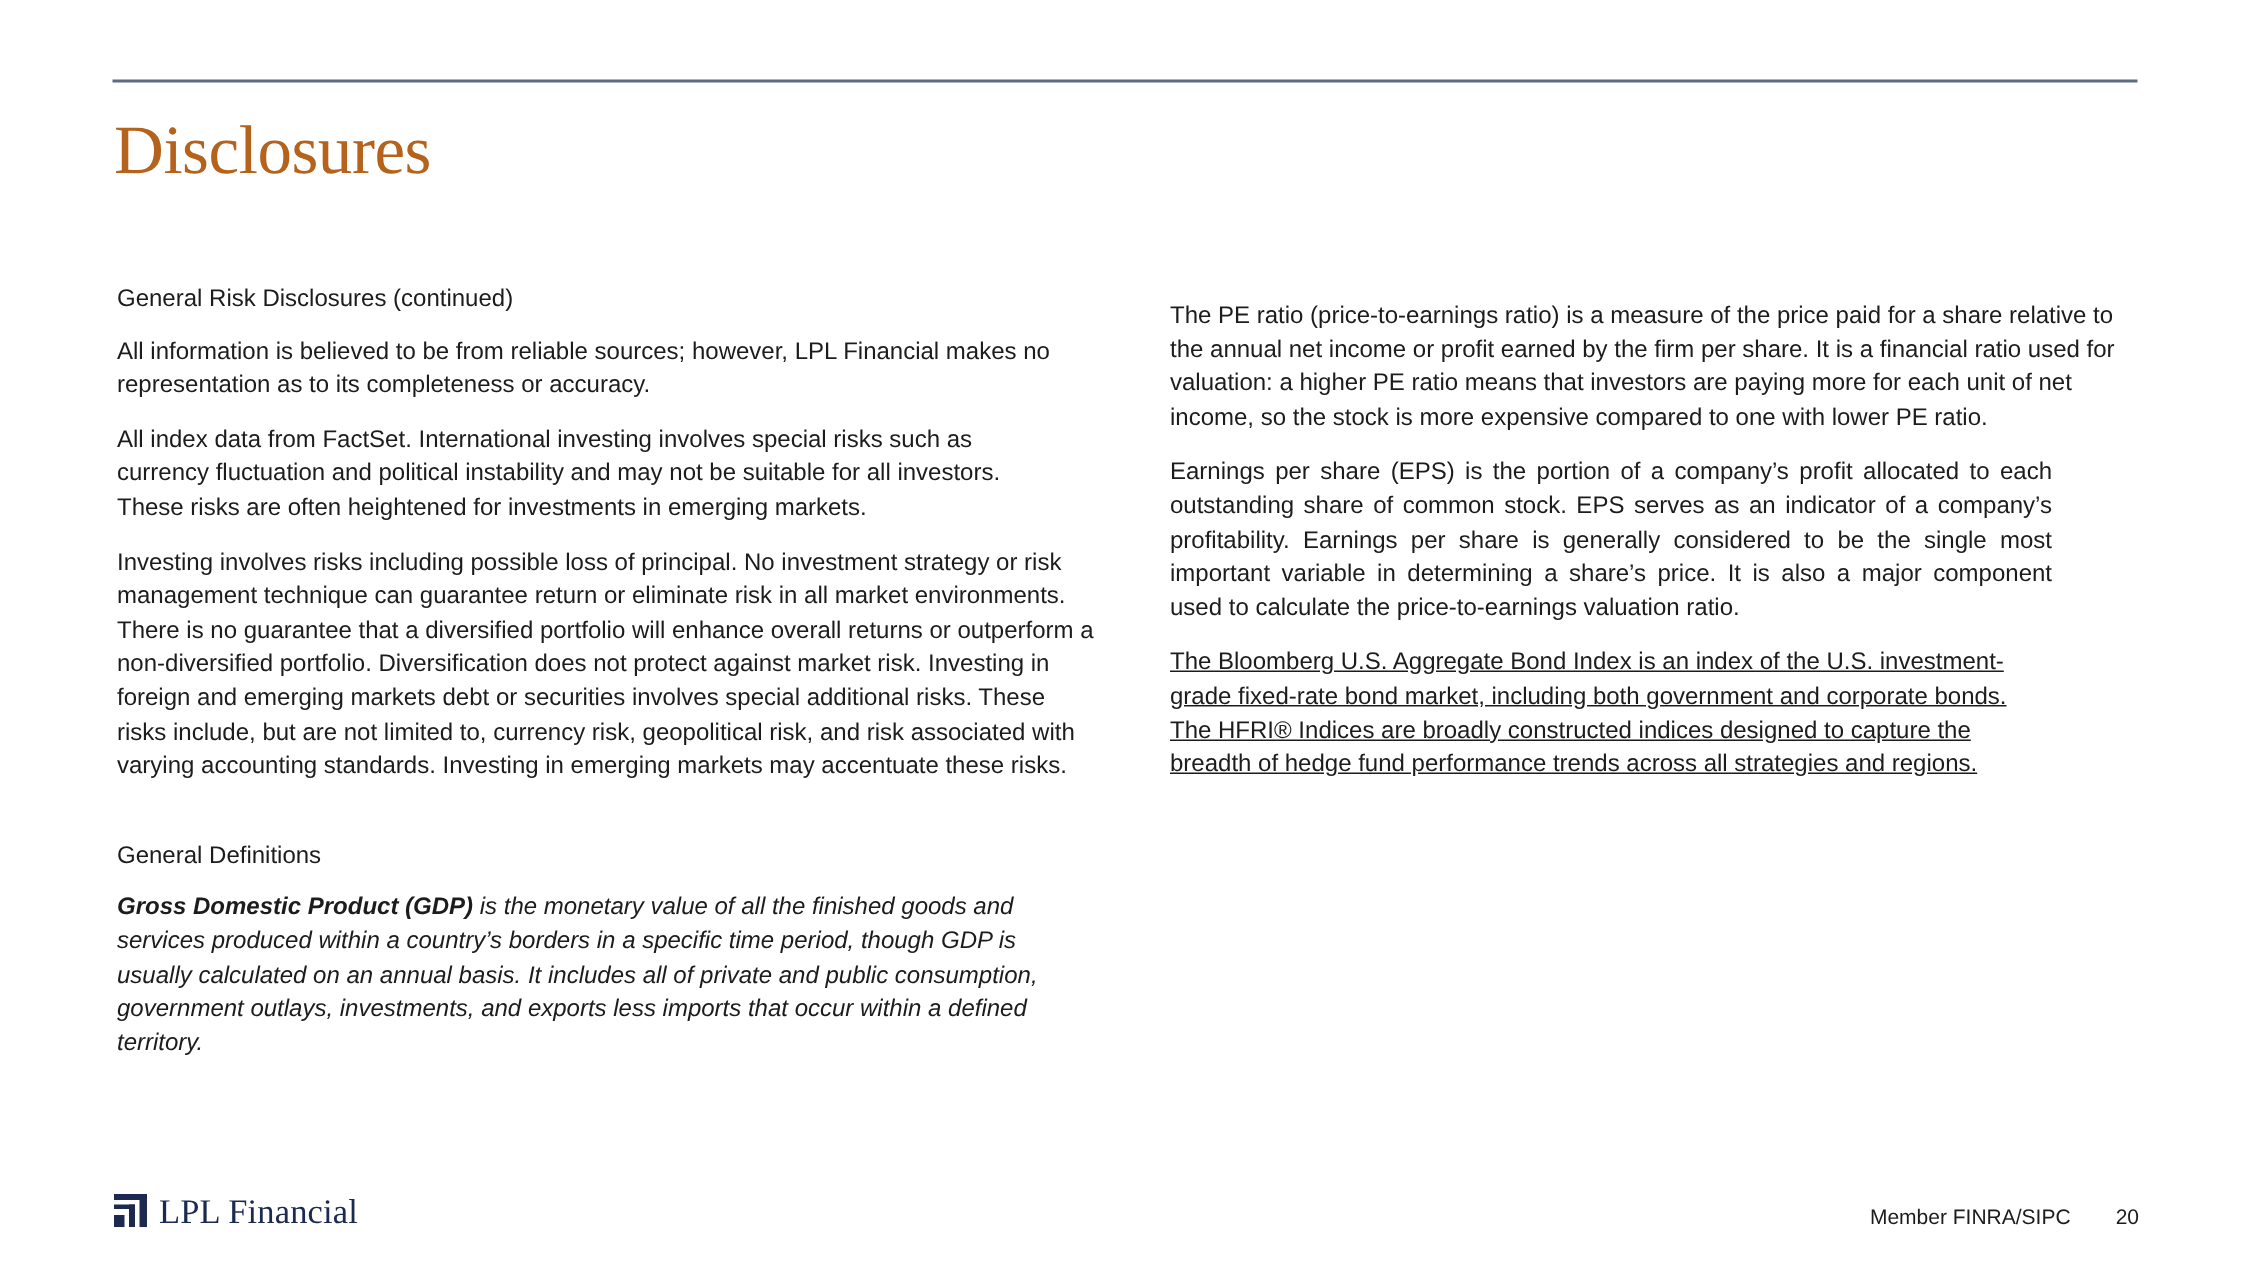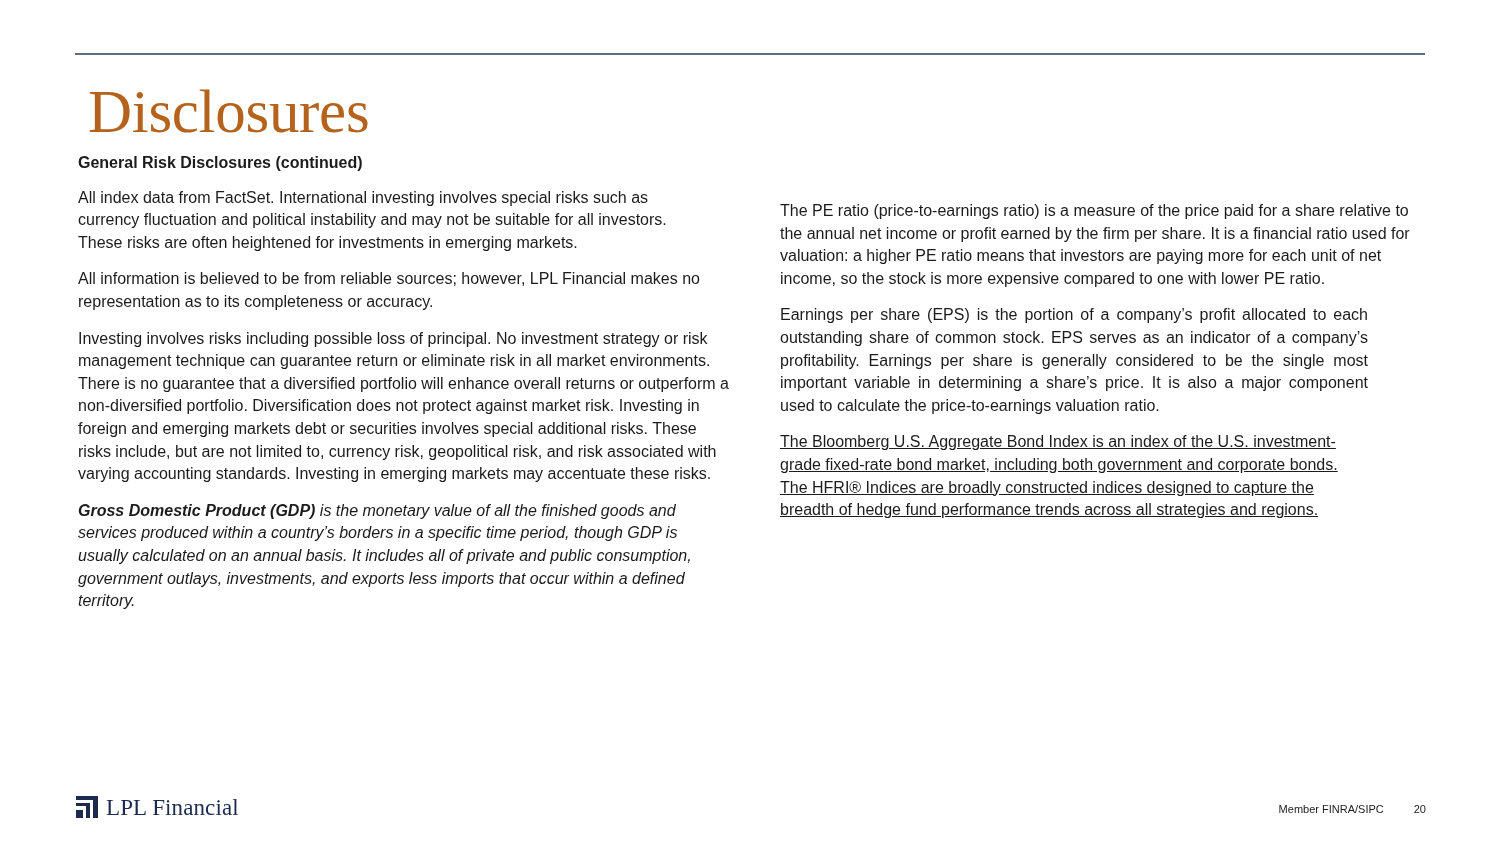--- a/index.html
+++ b/index.html
@@ -20,24 +20,24 @@
       left: 75px;
       top: 53px;
       width: 1350px;
       height: 2px;
       background: #5f6b7f;
     }
     .page-title {
       position: absolute;
       left: 76px;
       top: 72px;
-      margin: 12px;
+      margin: 0;
       font-family: "Liberation Serif", "DejaVu Serif", serif;
       font-weight: normal;
-      font-size: 61px;
+      font-size: 46px;
       line-height: 56px;
       color: #b5621c;
       letter-spacing: -0.3px;
     }
     .col {
       position: absolute;
       top: 152px;
       font-size: 16px;
       line-height: 22.6px;
       color: #1c1c1c;
@@ -47,22 +47,23 @@
       width: 660px;
     }
     .col-right {
       left: 780px;
       width: 640px;
     }
     .col p {
       margin: 0 0 14px 0;
     }
     .col .heading {
-      font-weight: bold;
+      font-weight: normal;
       margin-bottom: 12px;
+      margin-top: 37px;
     }
     .col .lead {
       font-weight: bold;
     }
     .col-right p.justify {
       text-align: justify;
       width: 588px;
     }
     .footer-logo {
       position: absolute;
@@ -81,38 +82,39 @@
       font-family: "Liberation Serif", "DejaVu Serif", serif;
       font-size: 23px;
       color: #1b2a4e;
       line-height: 24px;
       letter-spacing: 0.1px;
     }
     .footer-right {
       position: absolute;
       top: 803px;
       right: 74px;
-      font-size: 11px;
+      font-size: 14px;
       color: #1c1c1c;
       display: flex;
       gap: 30px;
     }
   </style>
 </head>
 <body>
 
 <div class="top-rule"></div>
 
 <h1 class="page-title">Disclosures</h1>
 
 <div class="col col-left">
   <p class="heading">General Risk Disclosures (continued)</p>
+  <p style="width:640px;">All information is believed to be from reliable sources; however, LPL Financial makes no representation as to its completeness or accuracy.</p>
   <p style="width:630px;">All index data from FactSet. International investing involves special risks such as currency fluctuation and political instability and may not be suitable for all investors. These risks are often heightened for investments in emerging markets.</p>
-  <p style="width:640px;">All information is believed to be from reliable sources; however, LPL Financial makes no representation as to its completeness or accuracy.</p>
   <p style="width:652px;">Investing involves risks including possible loss of principal. No investment strategy or risk management technique can guarantee return or eliminate risk in all market environments. There is no guarantee that a diversified portfolio will enhance overall returns or outperform a non-diversified portfolio. Diversification does not protect against market risk. Investing in foreign and emerging markets debt or securities involves special additional risks. These risks include, but are not limited to, currency risk, geopolitical risk, and risk associated with varying accounting standards. Investing in emerging markets may accentuate these risks.</p>
+  <p class="heading">General Definitions</p>
   <p style="width:640px;font-style:italic;">
     <span class="lead">Gross Domestic Product (GDP)</span><span> is the monetary value of all the finished goods and services produced within a country’s borders in a specific time period, though GDP is usually calculated on an annual basis. It includes all of private and public consumption, government outlays, investments, and exports less imports that occur within a defined territory.</span>
   </p>
 </div>
 
 <div class="col col-right">
   <p style="width:630px;margin-top:48px;">The PE ratio (price-to-earnings ratio) is a measure of the price paid for a share relative to the annual net income or profit earned by the firm per share. It is a financial ratio used for valuation: a higher PE ratio means that investors are paying more for each unit of net income, so the stock is more expensive compared to one with lower PE ratio.</p>
   <p class="justify">Earnings per share (EPS) is the portion of a company’s profit allocated to each outstanding share of common stock. EPS serves as an indicator of a company’s profitability. Earnings per share is generally considered to be the single most important variable in determining a share’s price. It is also a major component used to calculate the price-to-earnings valuation ratio.</p>
   <p style="width:580px;text-decoration:underline;">The Bloomberg U.S. Aggregate Bond Index is an index of the U.S. investment-grade fixed-rate bond market, including both government and corporate bonds. The HFRI® Indices are broadly constructed indices designed to capture the breadth of hedge fund performance trends across all strategies and regions.</p>
 </div>

